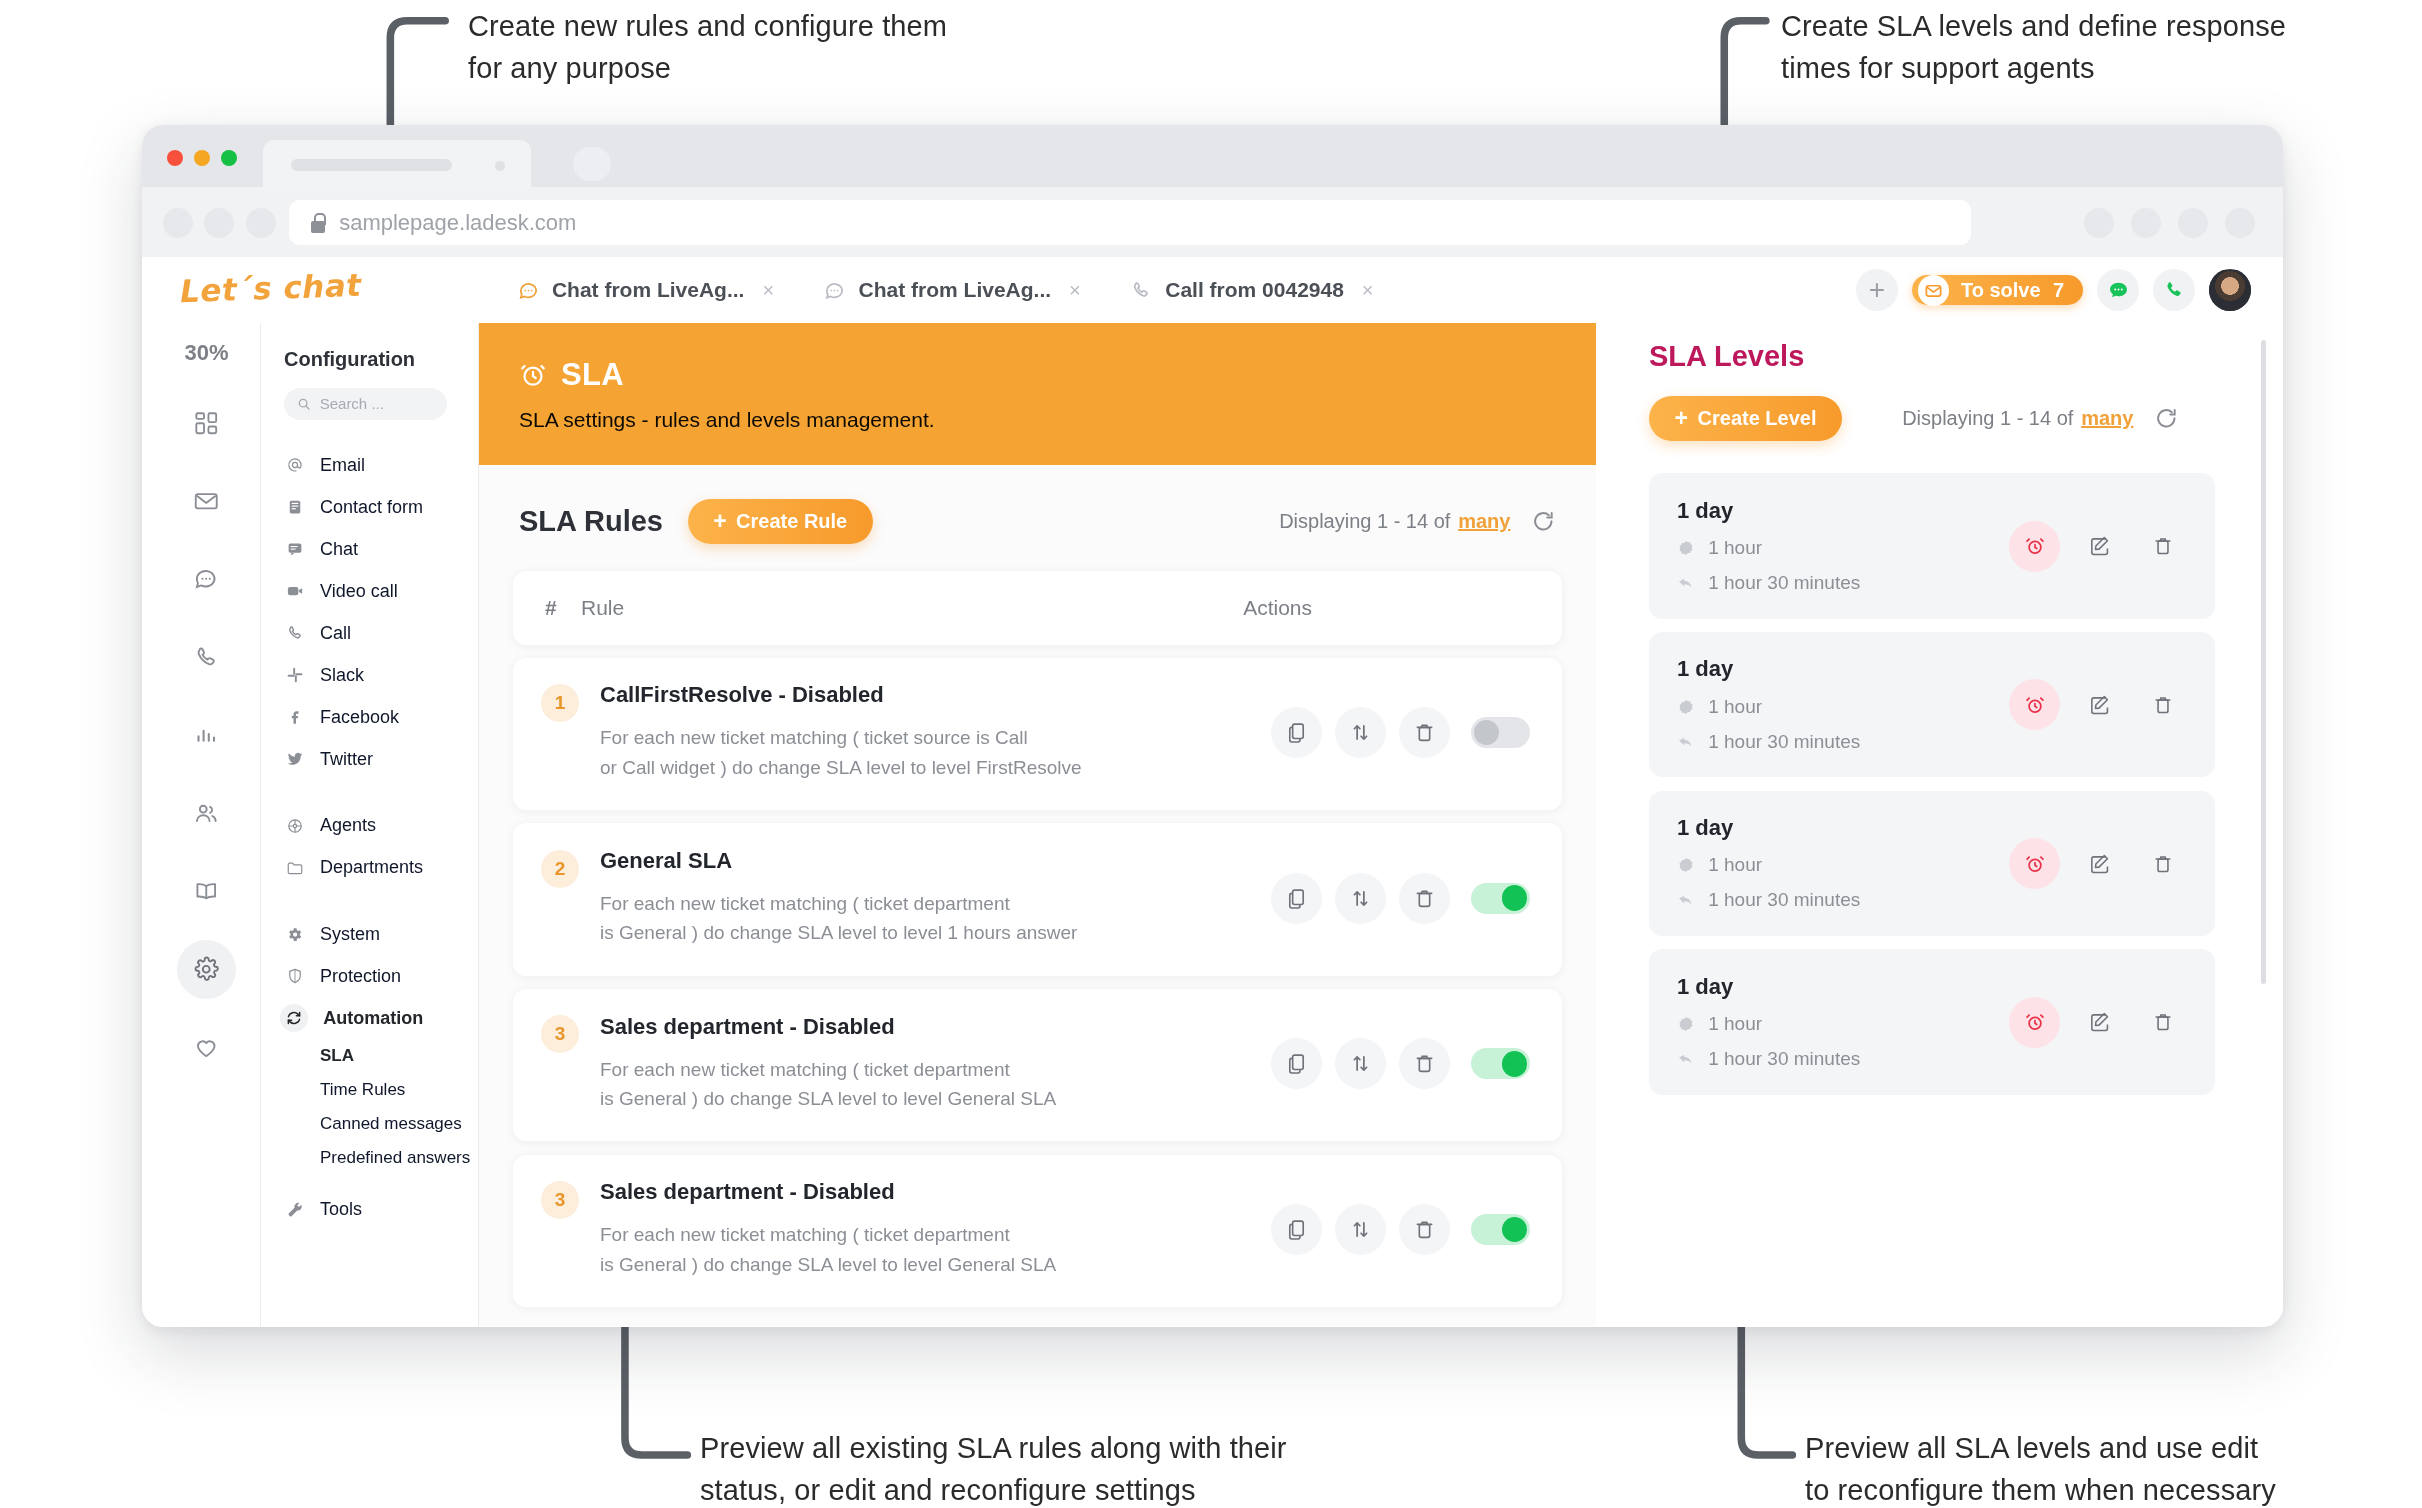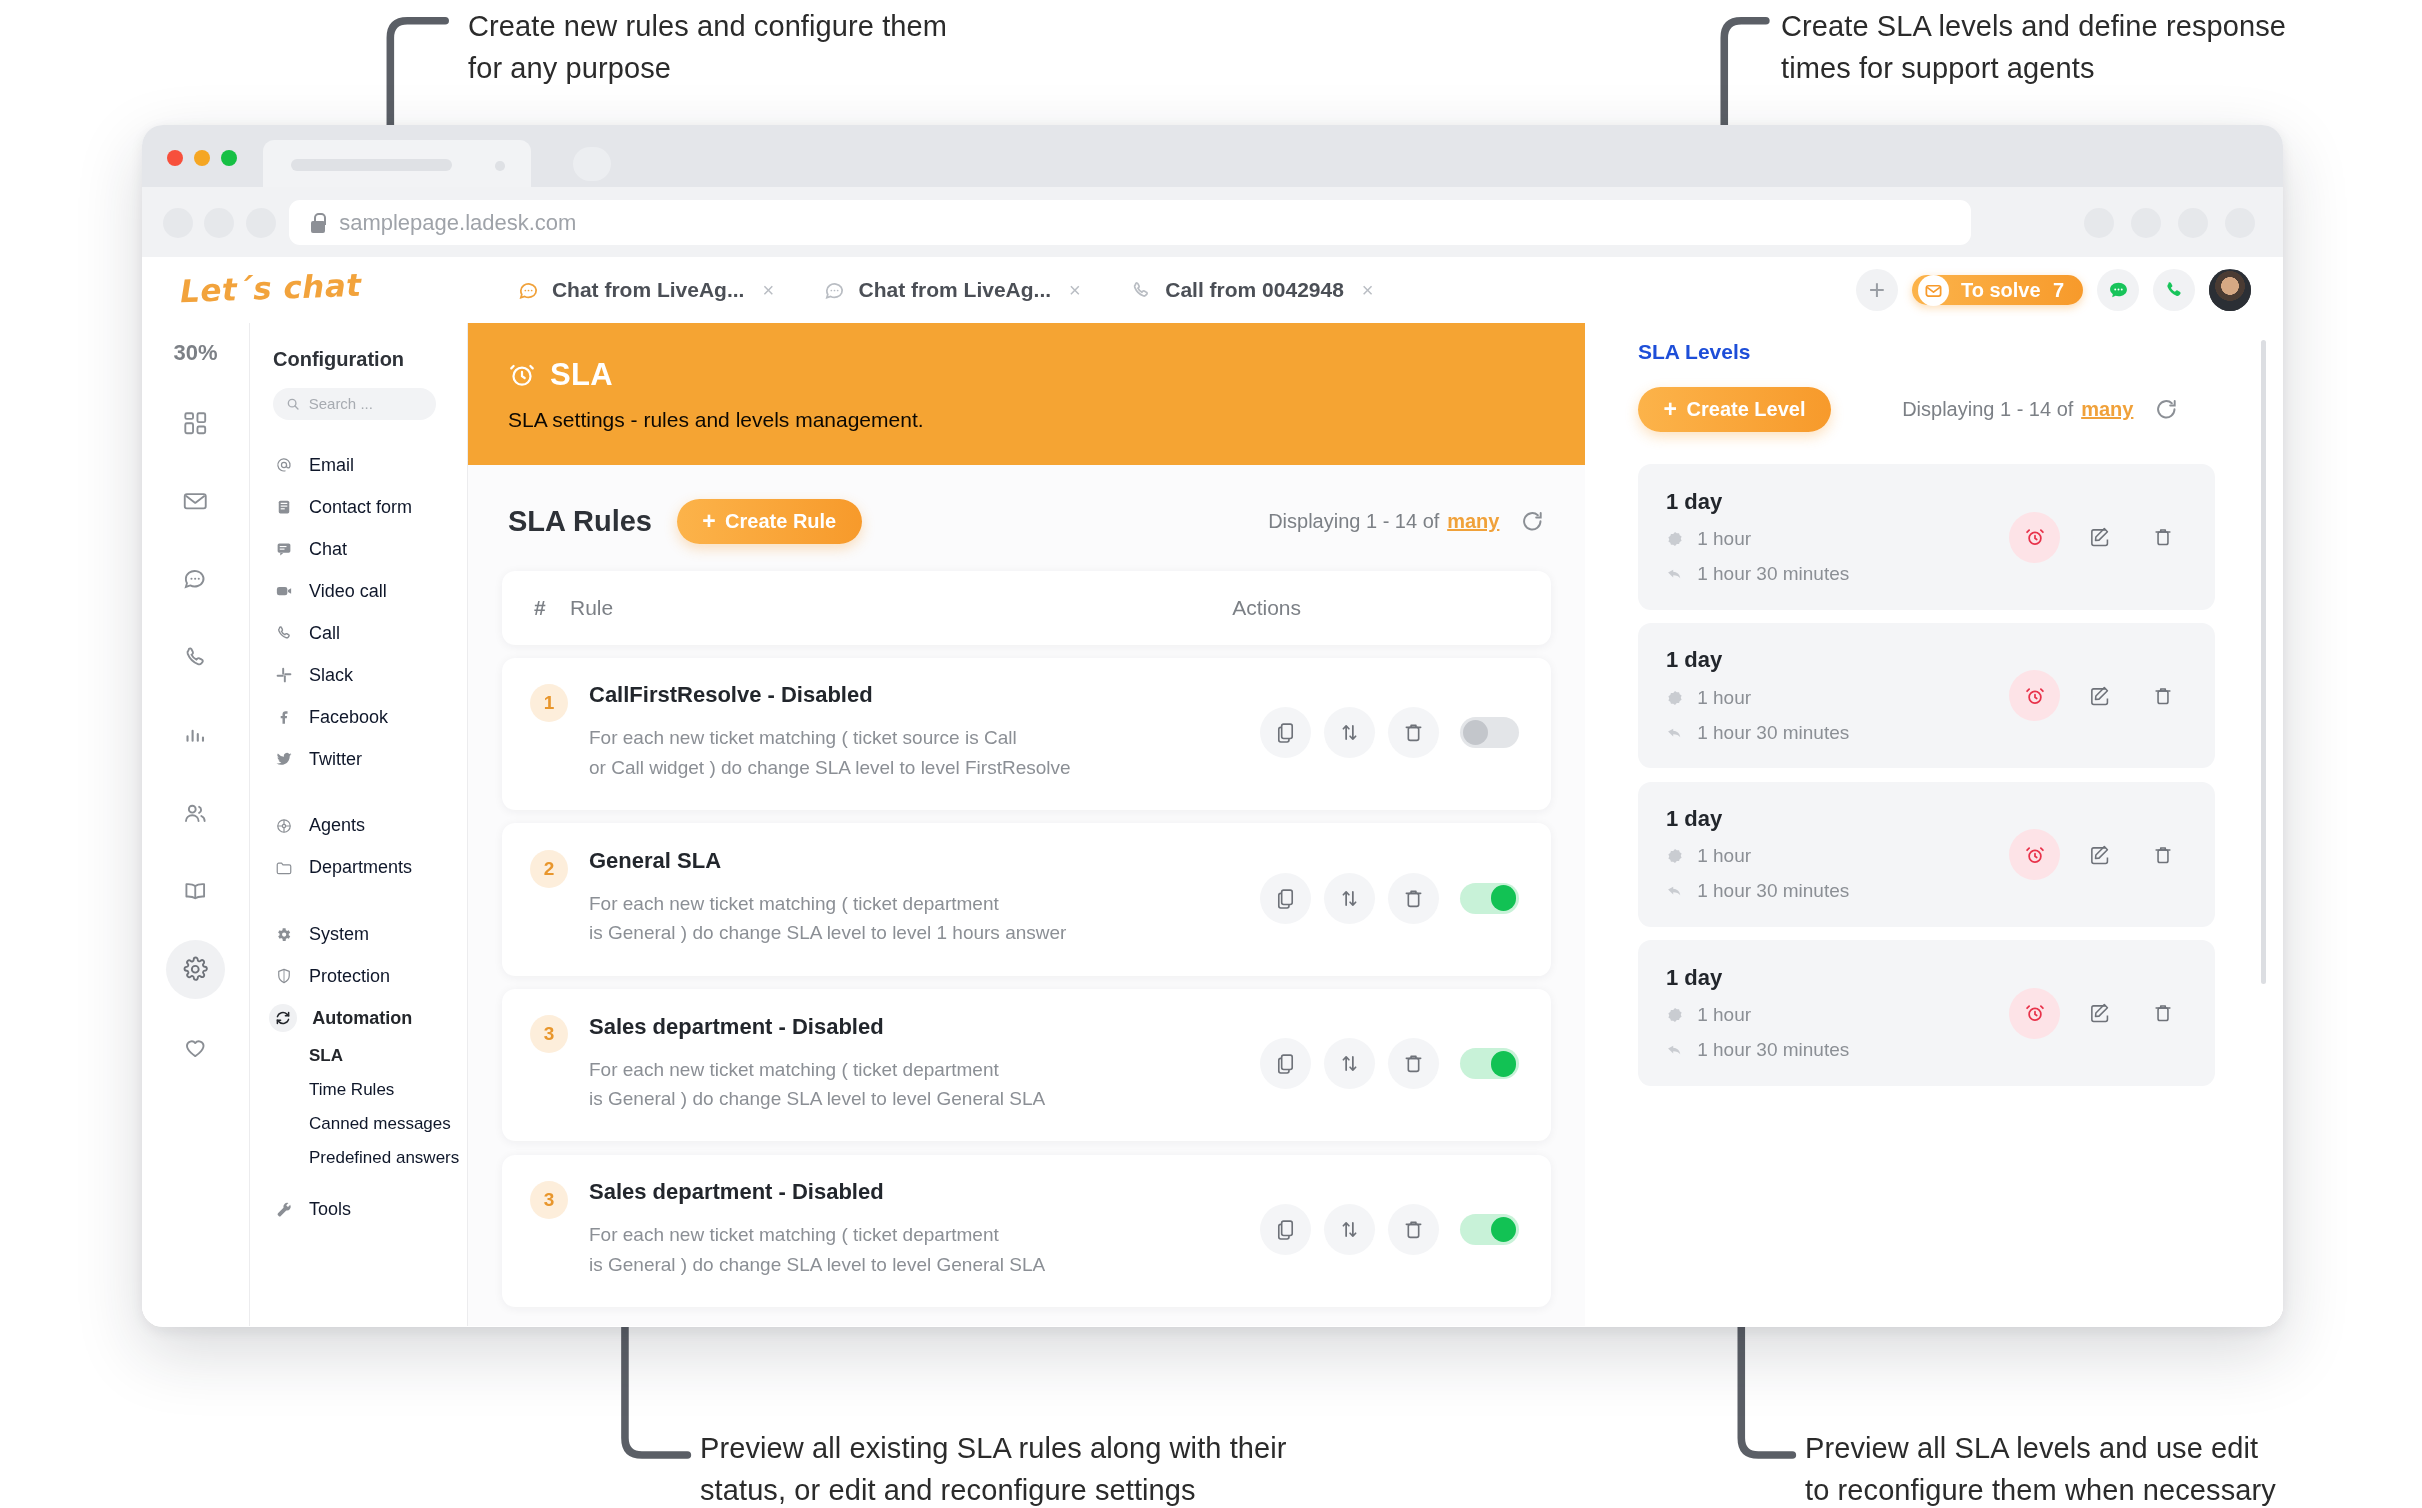--- a/index.html
+++ b/index.html
@@ -63,21 +63,21 @@
   .tosolve .lbl { color:#fff; font-size:20px; font-weight:700; }
   .tosolve .cnt { color:#fff; font-size:20px; font-weight:700; }
   .avatar { width:42px; height:42px; border-radius:50%; overflow:hidden; background:#3a3f46; position:relative; }
   .avatar .face { position:absolute; left:50%; top:52%; transform:translate(-50%,-50%); width:42px; height:42px;
                   background:radial-gradient(circle at 50% 38%, #d6a884 0 26%, #4a3b33 27% 44%, #2b2f35 45% 100%); }
 
   
   .appbody { position:relative; height:1003px; background:#fff; display:flex; }
 
   .rail { width:108px; background:#fff; border-right:0.9px solid #ececee; padding-top:17px;
-          display:flex; flex-direction:column; align-items:center; gap:0; }
+          display:flex; flex-direction:column; align-items:center; gap:0;margin-left:11px; }
   .pct { font-size:22px; color:#7c8086; font-weight:600; margin-bottom:28px; }
   .railbtn { width:59px; height:59px; border-radius:50%; display:flex; align-items:center; justify-content:center; margin-bottom:19px; }
   .railbtn.active { background:#f0f1f3; }
 
   .nav { width:218px; background:#fff; border-right:0.9px solid #ececee; padding:24.6px 0 0 23px; }
   .navtitle { font-size:20px; font-weight:700; color:#2e3238; margin-bottom:17px; }
   .search { width:163px; height:32px; background:#f2f3f5; border-radius:16px; display:flex; align-items:center; padding-left:13.2px; gap:8.5px; margin-bottom:24.6px; }
   .search .ph { font-size:15px; color:#a7abb1; }
   .navitem { display:flex; align-items:center; gap:15px; height:42px; }
   .navitem .lb { font-size:18px; color:#0f172a; white-space:nowrap; }
@@ -123,21 +123,21 @@
   .ractions { margin-left:auto; display:flex; align-items:center; gap:13.2px; margin-top:24.6px; }
   .abtn { width:51px; height:51px; border-radius:50%; background:#f4f5f7; display:flex; align-items:center; justify-content:center; }
   .toggle { width:59px; height:31px; border-radius:16px; position:relative; margin-left:7.6px; }
   .toggle.on { background:#c8f2d8; }
   .toggle.off { background:#e3e5e8; }
   .knob { position:absolute; top:2.8px; width:25.6px; height:25.6px; border-radius:50%; }
   .toggle.on .knob { right:2.8px; background:#12c254; }
   .toggle.off .knob { left:2.8px; background:#c3c6cb; }
 
   
-  .lv-title { font-size:21px; font-weight:700; color:#1d4ed8; padding-top:17px; }
+  .lv-title { font-size:29px; font-weight:700; color:#be185d; padding-top:17px; }
   .lv-row { display:flex; align-items:center; margin-top:23px; padding-right:104px; }
   .lv-displaying { margin-left:auto; display:flex; align-items:center; gap:21px; font-size:20px; color:#7c8086; }
   .lv-displaying .many { color:#f0a13a; text-decoration:underline; font-weight:700; }
   .levels { margin-top:32px; padding-right:68px; }
   .level { background:#f4f5f7; border-radius:13.2px; padding:24.6px 26.5px 24.6px 28px; display:flex; align-items:flex-start; margin-bottom:13.2px; min-height:140px; }
   .lvname { font-size:22px; font-weight:700; color:#22262c; }
   .lvline { display:flex; align-items:center; gap:13.2px; margin-top:13.2px; font-size:19px; color:#8b8f95; }
   .lvacts { margin-left:auto; display:flex; align-items:center; gap:13.2px; margin-top:23px; }
   .abtn.pink { background:#fde3e7; }
 

